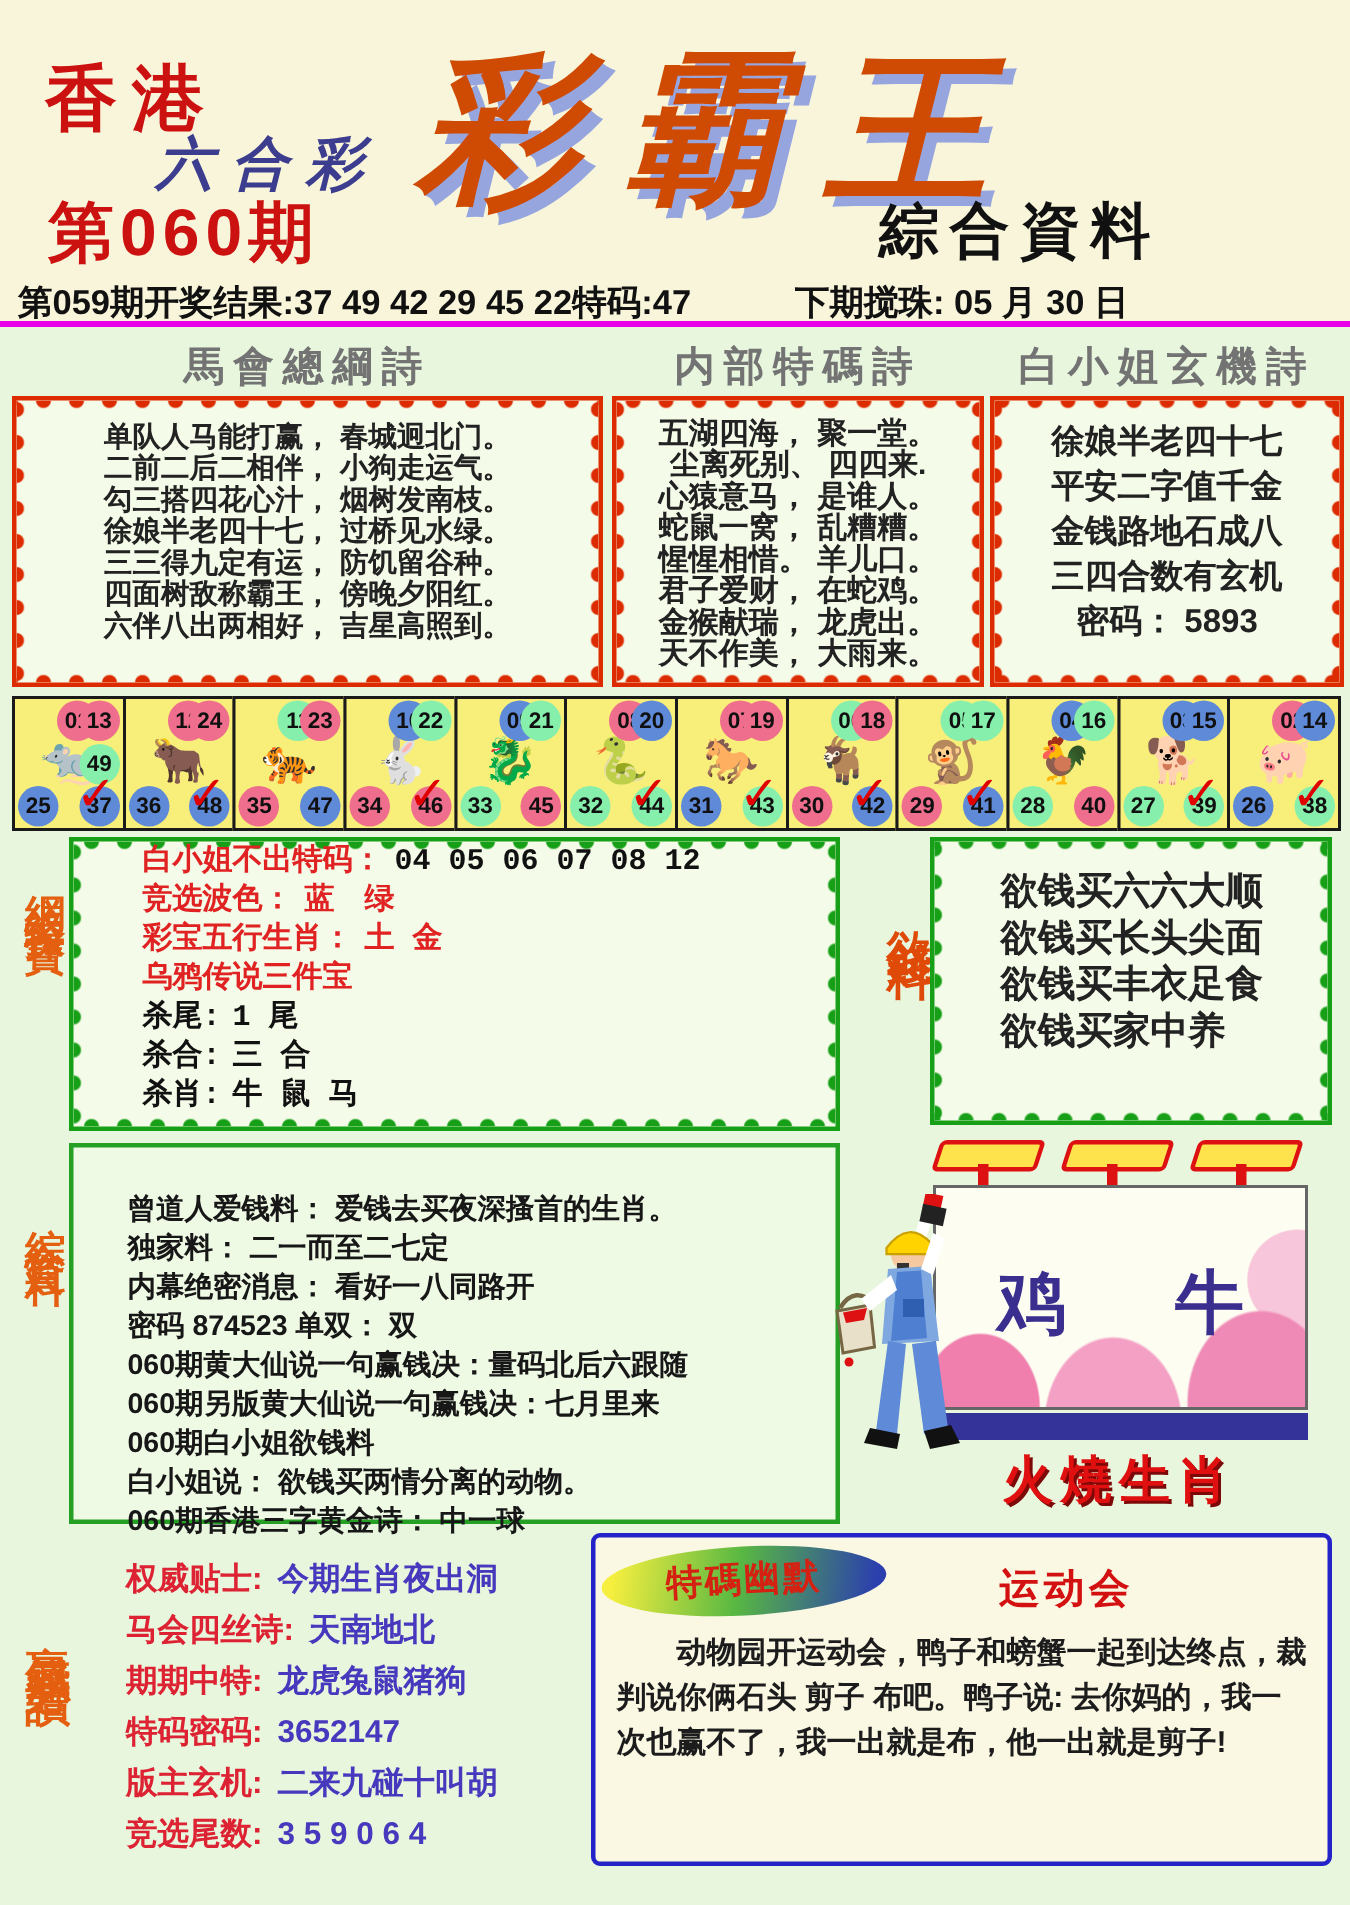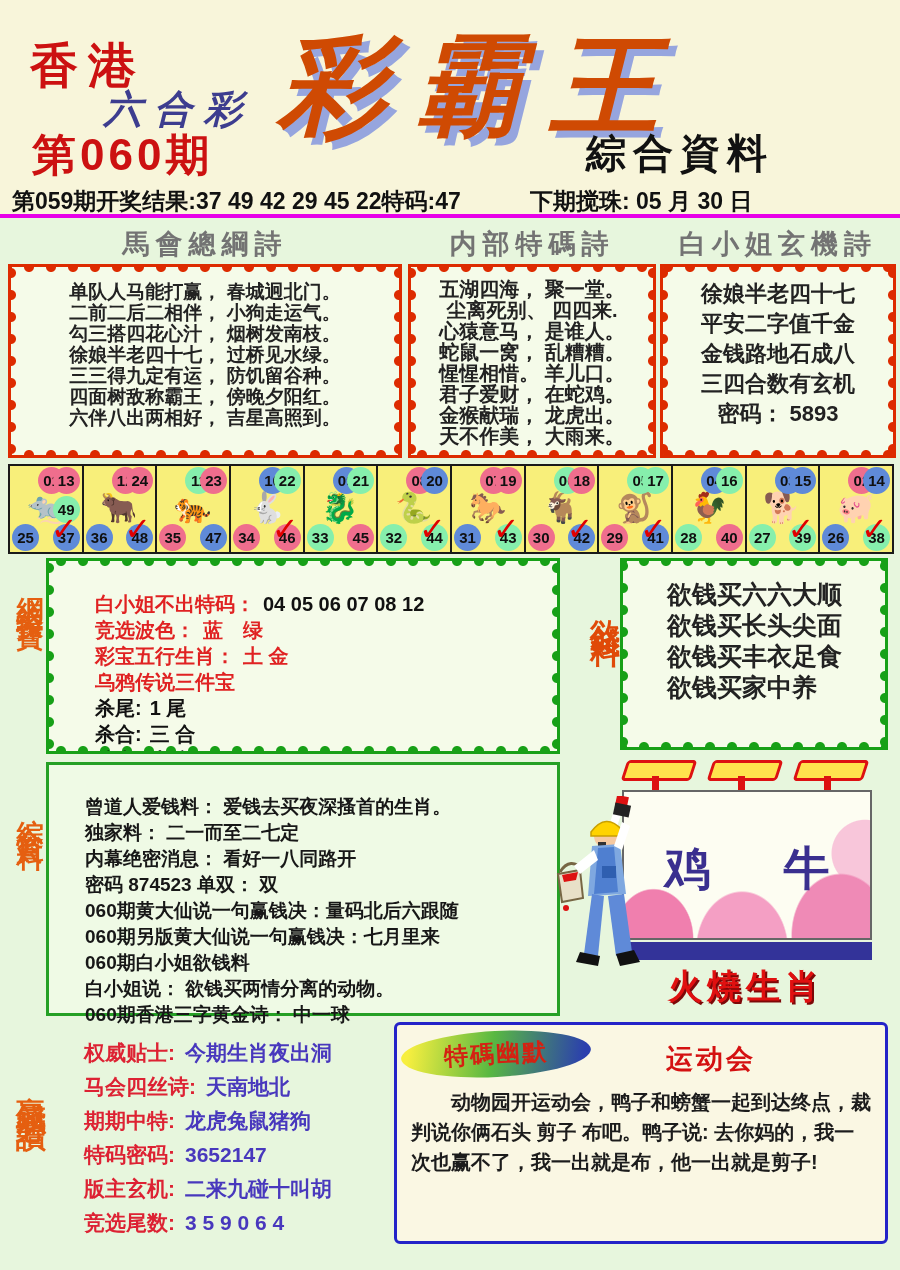--- a/index.html
+++ b/index.html
@@ -56,21 +56,21 @@
   .chk{position:absolute;left:-2px;top:-8px;color:#e00000;font-size:32px;font-weight:bold;font-style:normal;}
 
   
   .vlabel{position:absolute;writing-mode:vertical-rl;text-orientation:upright;font-weight:bold;color:#e55f10;letter-spacing:8px;}
   .v-net{left:12px;top:576px;font-size:27px;}
   .v-wish{left:584px;top:596px;font-size:30px;color:#e04a08;}
   .v-comp{left:12px;top:798px;font-size:27px;}
   .v-read{left:10px;top:1072px;font-size:30px;}
 
   
-  .netbox{left:46px;top:558px;width:514px;height:196px;padding:30px 8px 6px 46px;}
+  .netbox{left:46px;top:558px;width:514px;height:196px;padding:1px 8px 6px 46px;font-family:Liberation Mono, monospace;}
   .nline{font-size:20px;font-weight:bold;line-height:26px;white-space:nowrap;}
   .lc-red{color:#e02222;} .lc-black{color:#111;}
   .nline .val{margin-left:8px;}
 
   
   .wishbox{left:620px;top:558px;width:268px;height:192px;padding:18px 0 0 44px;}
   .wline{font-size:25px;font-weight:bold;color:#222;line-height:31px;}
 
   
   .compbox{position:absolute;left:46px;top:762px;width:514px;height:254px;border:3px solid #25a025;background:#effae5;box-sizing:border-box;padding:29px 8px 0 36px;}

